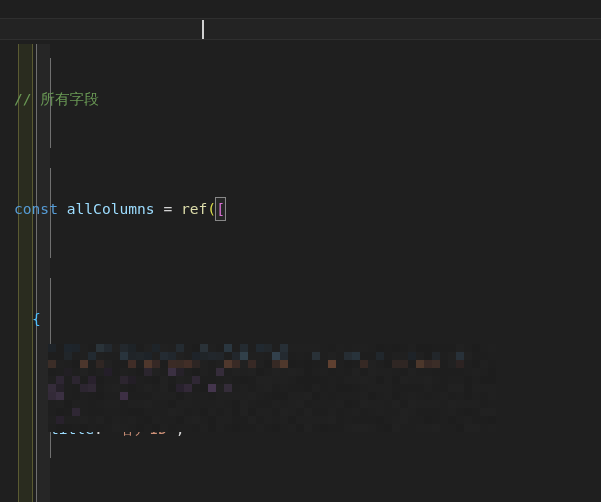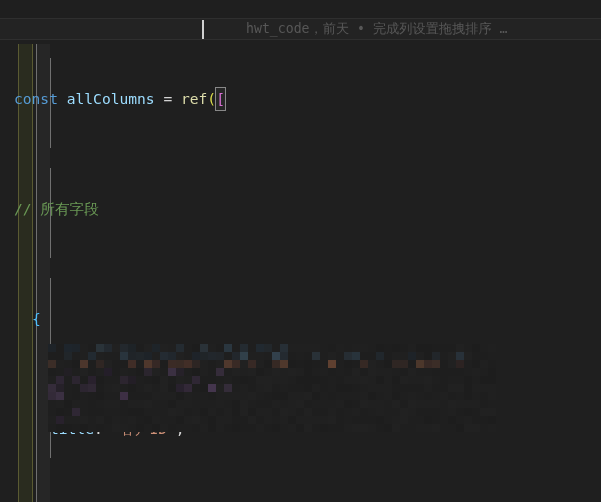--- a/index.html
+++ b/index.html
@@ -147,26 +147,26 @@
   <div class="guide olive" style="left:18px; top:44px; height:458px;"></div>
   <div class="guide olive" style="left:32px; top:44px; height:458px;"></div>
   <div class="guide active" style="left:36px; top:44px; height:458px;"></div>
   <div class="guide active" style="left:50px; top:58px; height:90px;"></div>
   <div class="guide active" style="left:50px; top:168px; height:90px;"></div>
   <div class="guide active" style="left:50px; top:278px; height:180px;"></div>
 
   <div class="code">
 
     
+    <div class="line" style="padding-left:14px;"><span class="t-comment">// 所有字段</span></div>
+
+    
     <div class="line" style="padding-left:14px;"><span class="t-keyword">const</span> <span class="t-var">allColumns</span> <span class="t-plain">=</span> <span class="t-func">ref</span><span class="t-br-y">(</span><span class="bracket-match"><span class="t-br-m">[</span></span></div>
 
     
-    <div class="line" style="padding-left:14px;"><span class="t-comment">// 所有字段</span></div>
-
-    
     <div class="line" style="padding-left:32px;"><span class="t-br-b">{</span></div>
 
     
     <div class="line" style="padding-left:50px;"><span class="t-prop">title</span><span class="t-plain">: </span><span class="t-string">'客户ID'</span><span class="t-plain">,</span></div>
 
     
 
     
 
     
@@ -215,21 +215,20 @@
     
     
 
     
     
 
   </div>
 
   <div class="cursor" style="left:202px; top:20px;"></div>
 
-  <div class="blame" style="left:246px; top:18px;"><span>hwt_code，前天 • 完成列设置拖拽排序 …</span></div>
 
   <div class="mosaic" id="mosaic" style="left: 48px; top: 344px; width: 448px; height: 88px; grid-template-columns: repeat(56, 8px); grid-auto-rows: 8px;">
       <i style="background: rgb(30, 35, 40);"></i>
       <i style="background: rgb(30, 30, 30);"></i>
       <i style="background: rgb(30, 37, 44);"></i>
       <i style="background: rgb(30, 36, 42);"></i>
       <i style="background: rgb(32, 32, 32);"></i>
       <i style="background: rgb(30, 30, 30);"></i>
       <i style="background: rgb(42, 51, 57);"></i>
       <i style="background: rgb(35, 41, 47);"></i>

